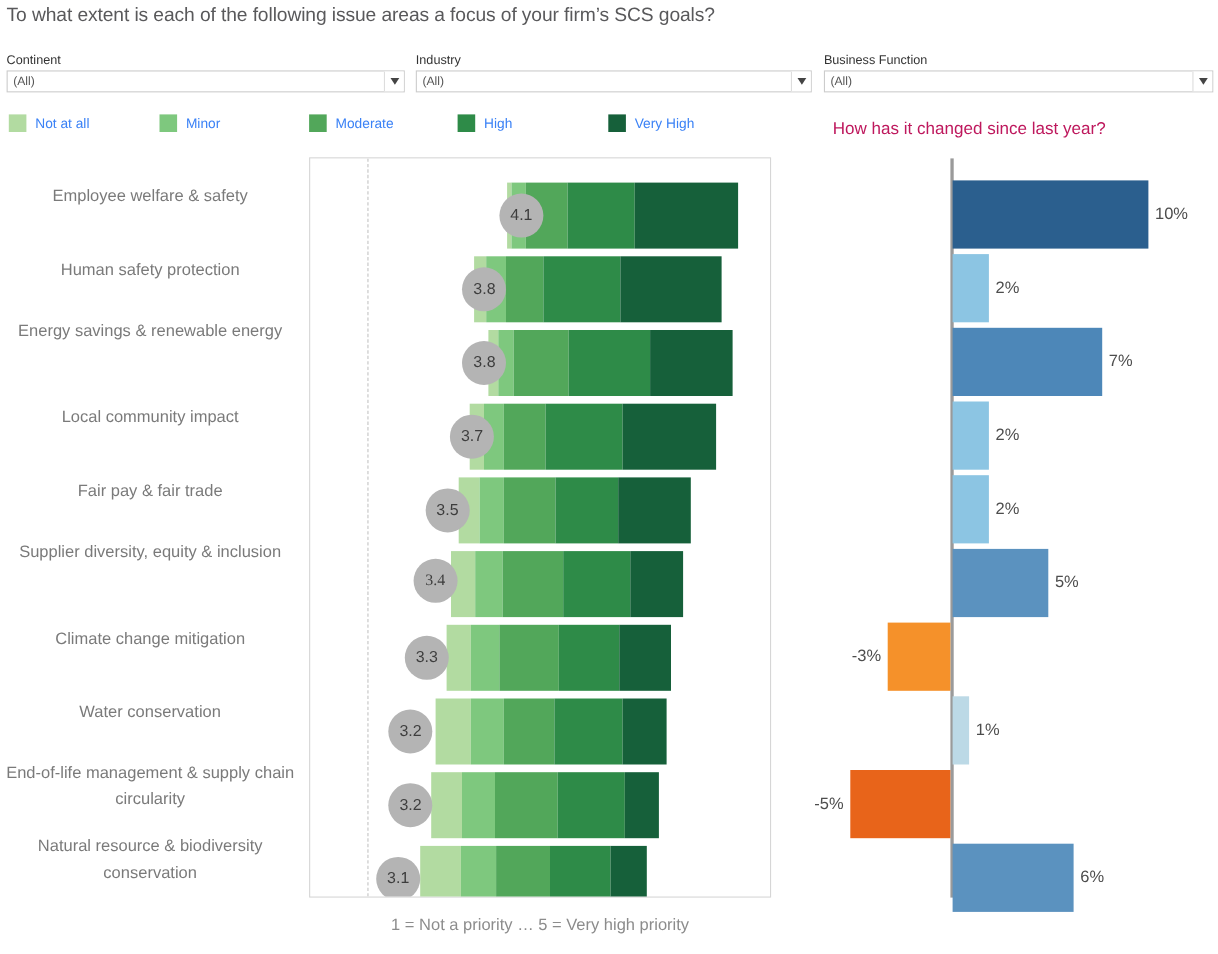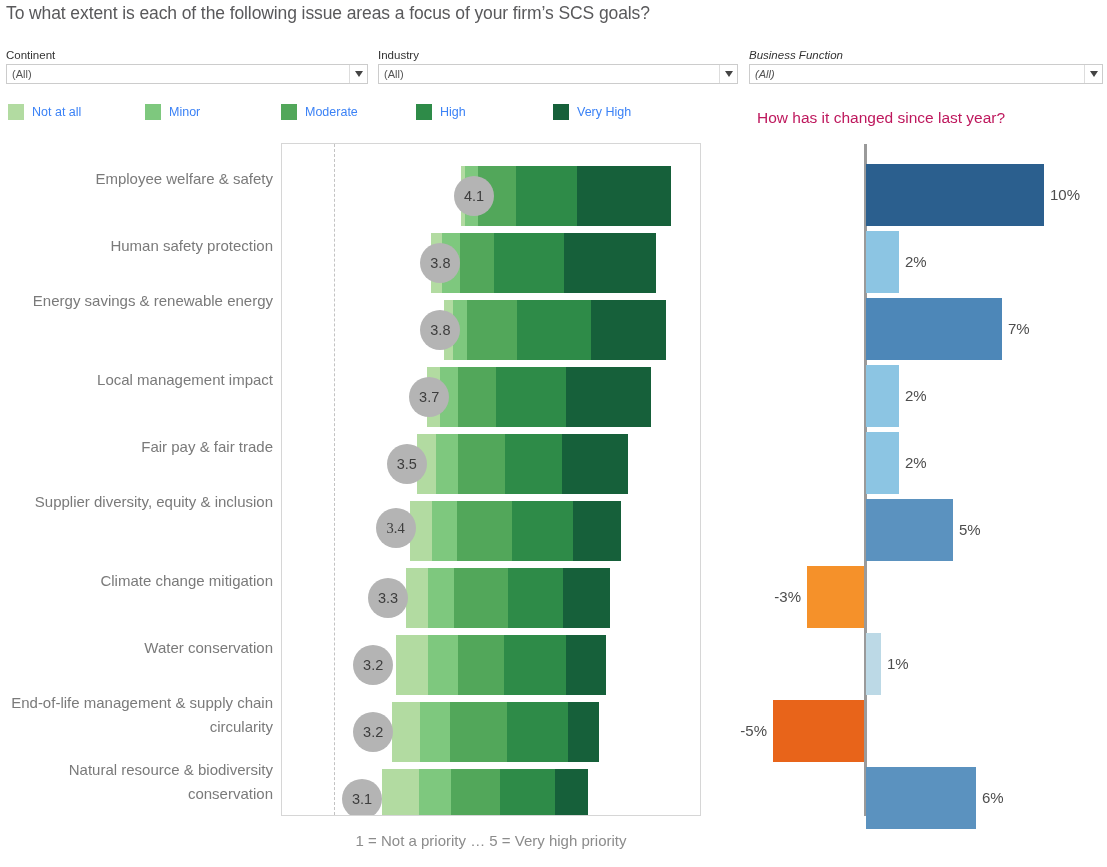--- a/index.html
+++ b/index.html
@@ -143,21 +143,21 @@
     position: absolute;
     left: 0;
     top: 143px;
     width: 276px;
     height: 673px;
   }
   .row-label {
     position: absolute;
     right: 0;
     width: 276px;
-    text-align: right;
+    text-align: center;
     font-size: 15px;
     line-height: 24px;
     color: #7a7a7a;
     padding-right: 3px;
     box-sizing: border-box;
   }
 
   
   .stack-row {
     position: absolute;
@@ -233,21 +233,21 @@
     </div>
     <div class="filter" style="left: 378px; width: 360px;">
       <div class="filter-label">Industry</div>
       <div class="filter-box">
         <span class="filter-value">(All)</span>
         <span class="filter-arrow-cell">
           <span class="caret"></span>
         </span>
       </div>
     </div>
-    <div class="filter" style="left: 749px; width: 354px; font-style: italic;">
+    <div class="filter" style="left: 749px; width: 354px;">
       <div class="filter-label">Business Function</div>
       <div class="filter-box">
         <span class="filter-value">(All)</span>
         <span class="filter-arrow-cell">
           <span class="caret"></span>
         </span>
       </div>
     </div>
   </div>
 
@@ -273,21 +273,21 @@
       <span class="legend-text">Very High</span>
     </div>
   </div>
 
 <div class="right-title">How has it changed since last year?</div>
 
 <div class="labels-col" id="labels">
     <div class="row-label" style="top: 24px;">Employee welfare &amp; safety</div>
     <div class="row-label" style="top: 91px;">Human safety protection</div>
     <div class="row-label" style="top: 146px;">Energy savings &amp; renewable energy</div>
-    <div class="row-label" style="top: 225px;">Local management impact</div>
+    <div class="row-label" style="top: 225px;">Local community impact</div>
     <div class="row-label" style="top: 292px;">Fair pay &amp; fair trade</div>
     <div class="row-label" style="top: 347px;">Supplier diversity, equity &amp; inclusion</div>
     <div class="row-label" style="top: 426px;">Climate change mitigation</div>
     <div class="row-label" style="top: 493px;">Water conservation</div>
     <div class="row-label" style="top: 548px;">End-of-life management &amp; supply chain circularity</div>
     <div class="row-label" style="top: 615px;">Natural resource &amp; biodiversity conservation</div>
   </div>
 
 <div class="panel" id="panel">
   <div class="ref-line" style="left:52px;"></div>

